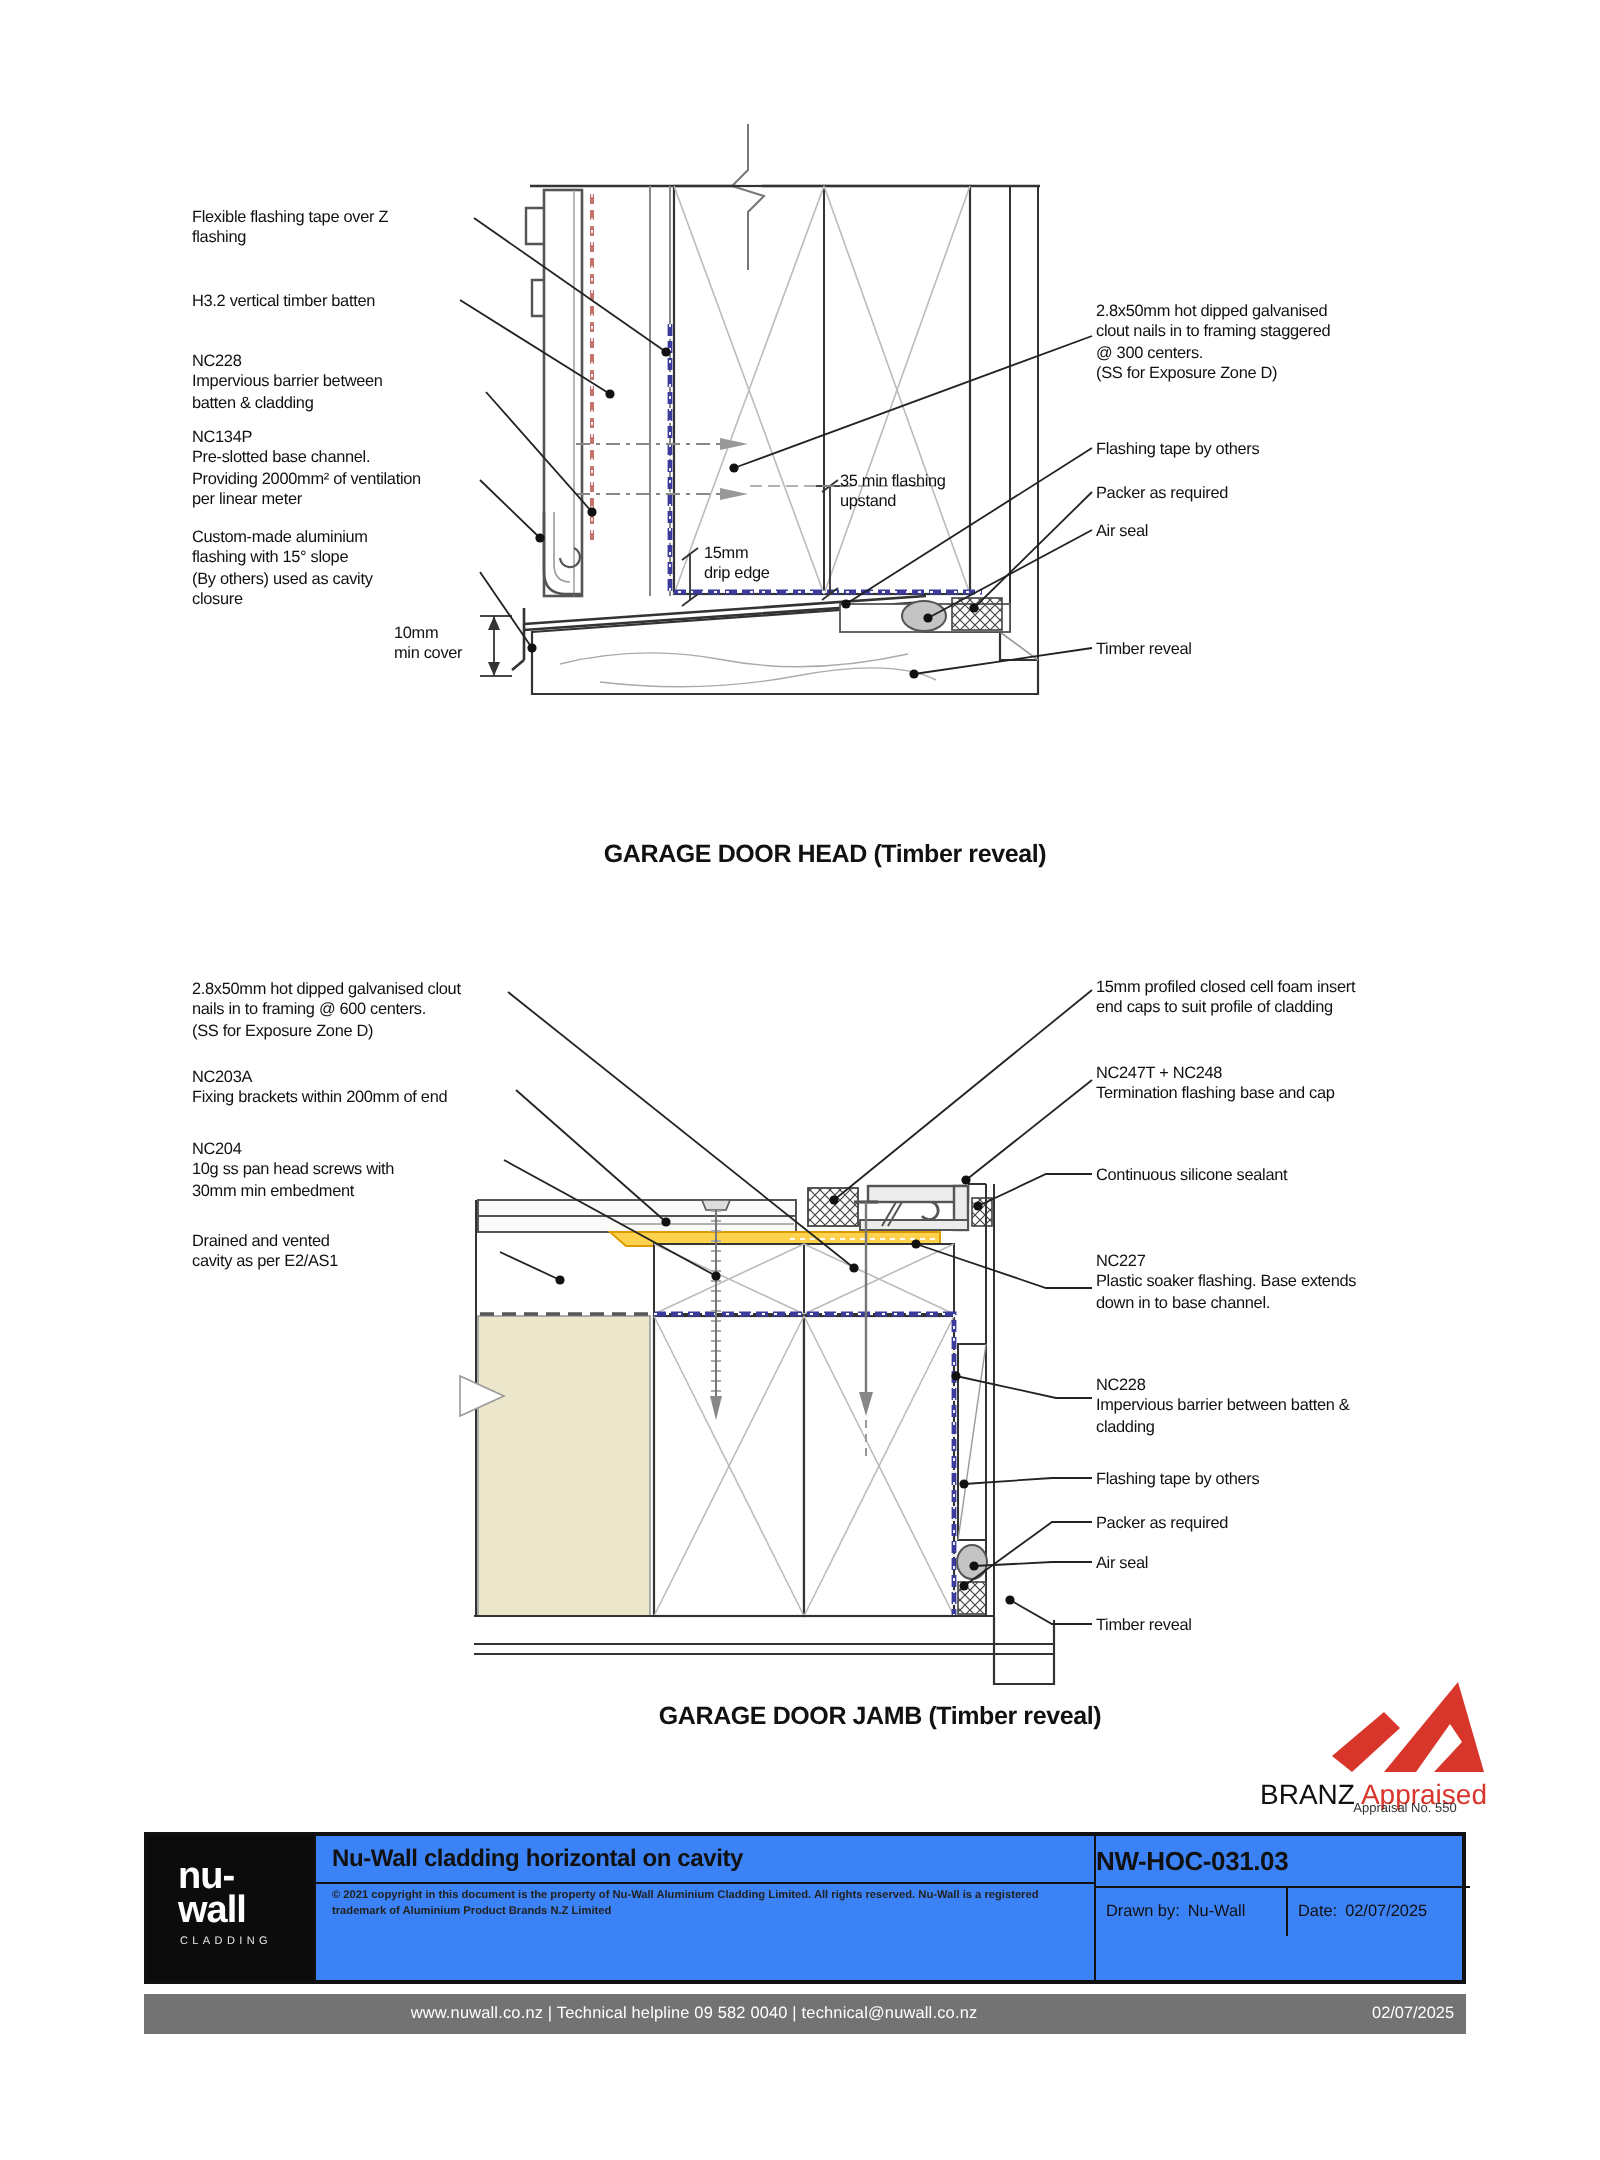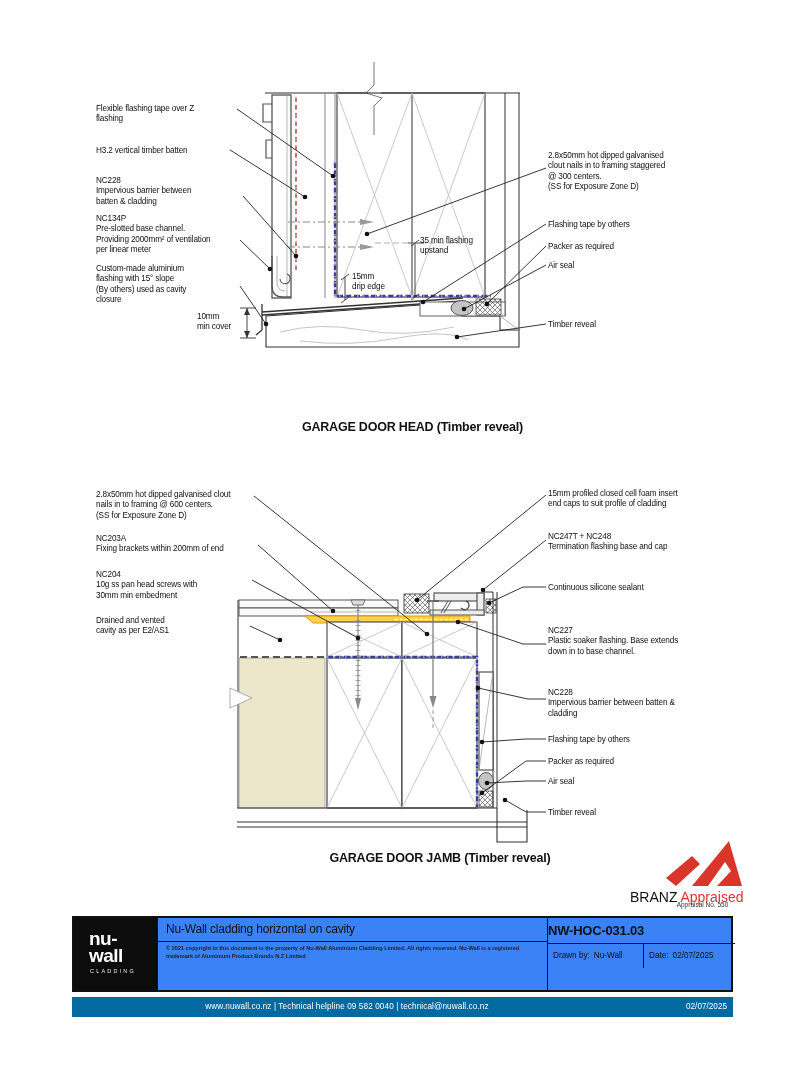--- a/index.html
+++ b/index.html
@@ -12,31 +12,31 @@
   .branz-text{position:absolute;left:630px;top:889px;width:145px;font-size:14px;font-weight:normal}
   .branz-text .red{color:#d8352b;margin-left:3px}
   .branz-no{position:absolute;left:630px;top:901px;width:145px;text-align:center;font-size:6.5px;color:#333}
   
   .tb{position:absolute;left:72px;top:916px;width:661px;height:76px;border:2px solid #111;box-sizing:border-box;background:#3b82f6}
   .tb-logo{position:absolute;left:0;top:0;width:83px;height:100%;background:#0c0c0c;color:#fff}
   .tb-logo-line1,.tb-logo-line2{font-size:19px;font-weight:bold;line-height:0.9;padding-left:15px;letter-spacing:-0.5px}
   .tb-logo-line1{padding-top:12px}
   .tb-logo-sub{font-size:5.5px;letter-spacing:2.2px;padding-left:16px;padding-top:4px;color:#e8e8e8}
   .tb-mid{position:absolute;left:83px;top:0;width:390px;height:100%;border-left:1.5px solid #111;box-sizing:border-box}
-  .tb-title1,.tb-title2{font-size:12px;font-weight:normal;padding:4px 0 0 8px;letter-spacing:-0.2px}
+  .tb-title1,.tb-title2{font-size:12px;font-weight:bold;padding:4px 0 0 8px;letter-spacing:-0.2px}
   .tb-title2{padding-top:6px}
   .tb-copy{font-size:5.6px;font-weight:bold;color:#222;line-height:1.4;padding:3px 8px 0 8px;border-top:1.2px solid #111;margin-top:5px}
   .tb-right{position:absolute;left:473px;top:0;width:188px;height:100%;border-left:1.5px solid #111;box-sizing:border-box}
   .tb-doc{height:25px;line-height:25px;text-align:left;font-size:13px;font-weight:bold;letter-spacing:-0.2px}
   .tb-row{display:flex;height:25px;border-top:1.2px solid #111;box-sizing:border-box;font-size:8.2px;font-weight:normal}
   .tb-cell{flex:0 0 95px;padding:7px 0 0 5px;box-sizing:border-box;white-space:nowrap}
   .tb-cell.c2{flex:1;border-left:1.2px solid #111;padding-left:5px}
   .tb-cell .k{margin-right:4px}
   
-  .footer{position:absolute;left:72px;top:997px;width:661px;height:20px;background:#0369a1;color:#fff}
+  .footer{position:absolute;left:72px;top:997px;width:661px;height:20px;background:#737373;color:#fff}
   .footer-links{position:absolute;left:15px;top:5px;width:520px;text-align:center;font-size:8.2px;letter-spacing:0.1px}
   .footer-date{position:absolute;right:6px;top:5px;width:80px;text-align:right;font-size:8.2px}
 </style>
 </head>
 <body>
 
 <svg class="canvas" width="800" height="1080" viewBox="0 0 800 1080">
   <defs>
     <pattern id="xh" width="5" height="5" patternUnits="userSpaceOnUse">
       <path d="M0,5 L5,0 M0,0 L5,5" stroke="#444" stroke-width="0.6"></path>

